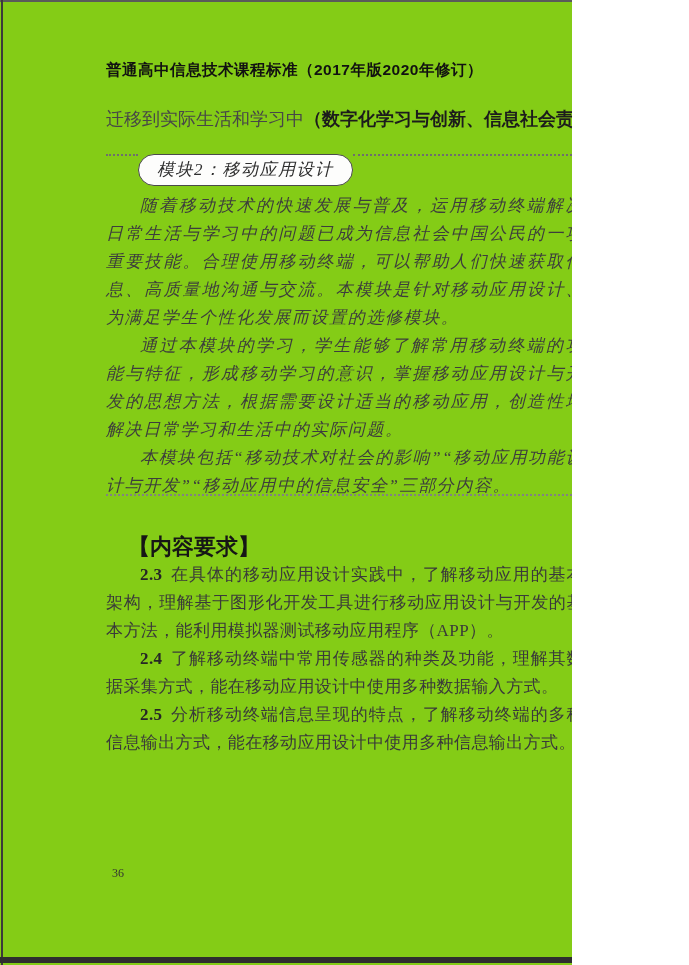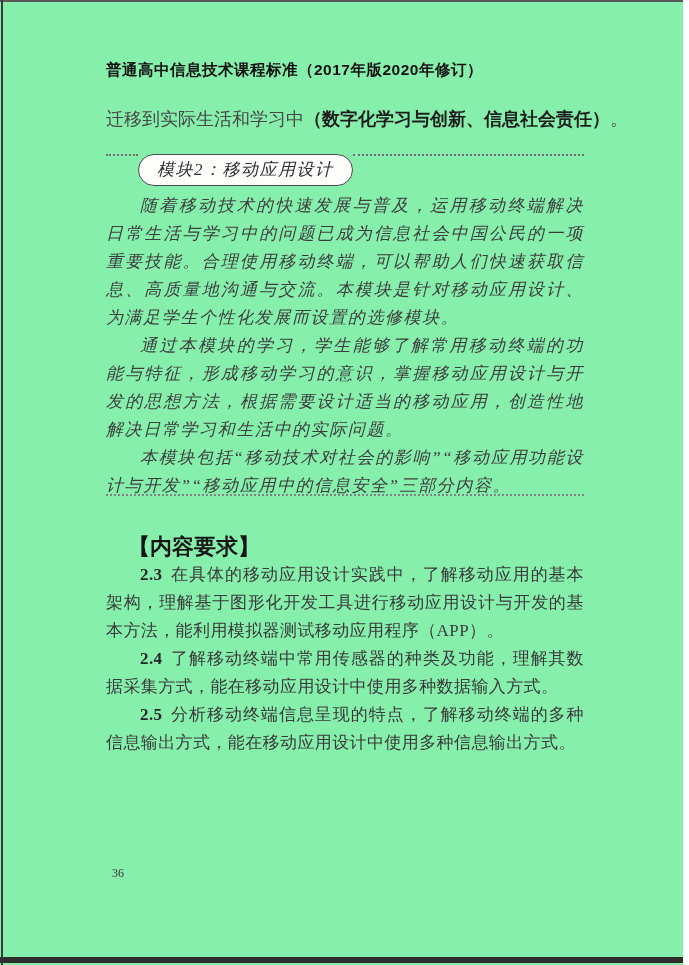--- a/index.html
+++ b/index.html
@@ -1,20 +1,20 @@
 <!DOCTYPE html>
 <html><head>
 <meta charset="utf-8">
 <style>
   html, body { margin: 0; padding: 0; background: #ffffff; }
   .page {
     position: relative;
-    width: 683px;
+    width: 572px;
     height: 965px;
-    background: #86efac;
+    background: #84cc16;
     overflow: hidden;
     font-family: "Liberation Serif", serif;
   }
   
   .edge-left   { position: absolute; left: 1px; top: 0; width: 2px; height: 965px; background: #3b3b3b; }
   .edge-top    { position: absolute; left: 0; top: 0; width: 689px; height: 2px; background: #5a5a5a; }
   .edge-bottom { position: absolute; left: 0; top: 957px; width: 689px; height: 6px; background: #2e2e2e; }
 
   .content { position: absolute; left: 106px; width: 478px; }
 

